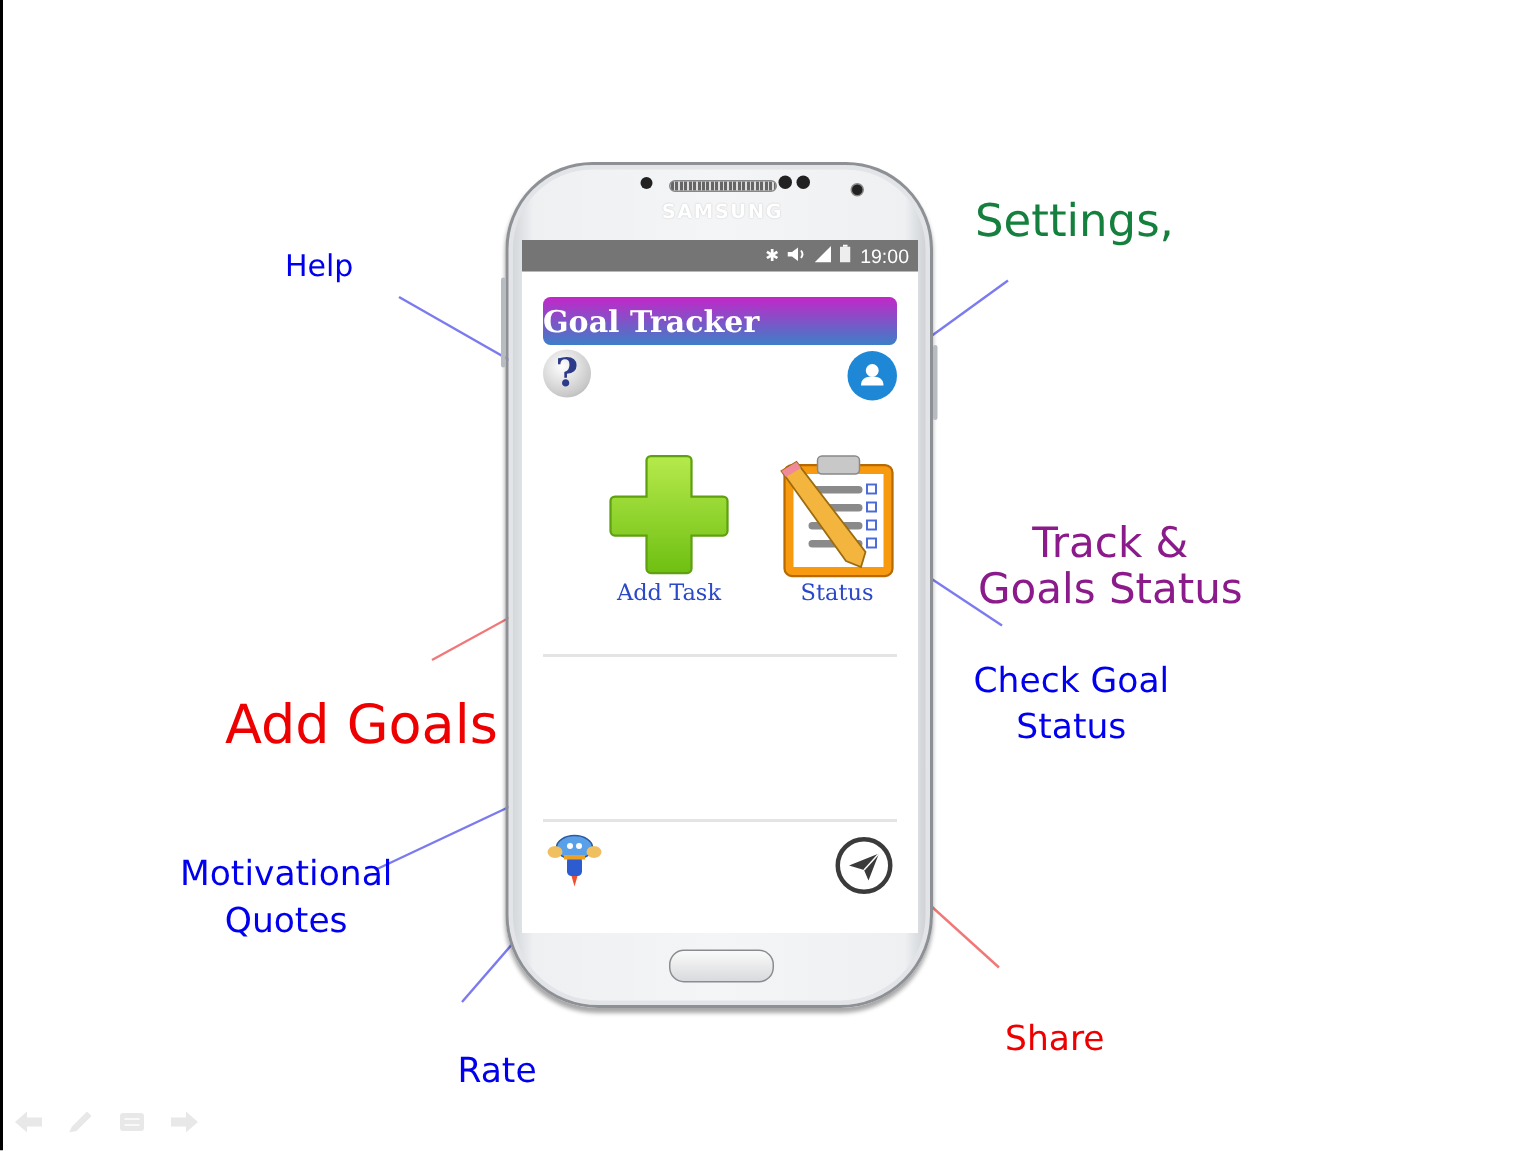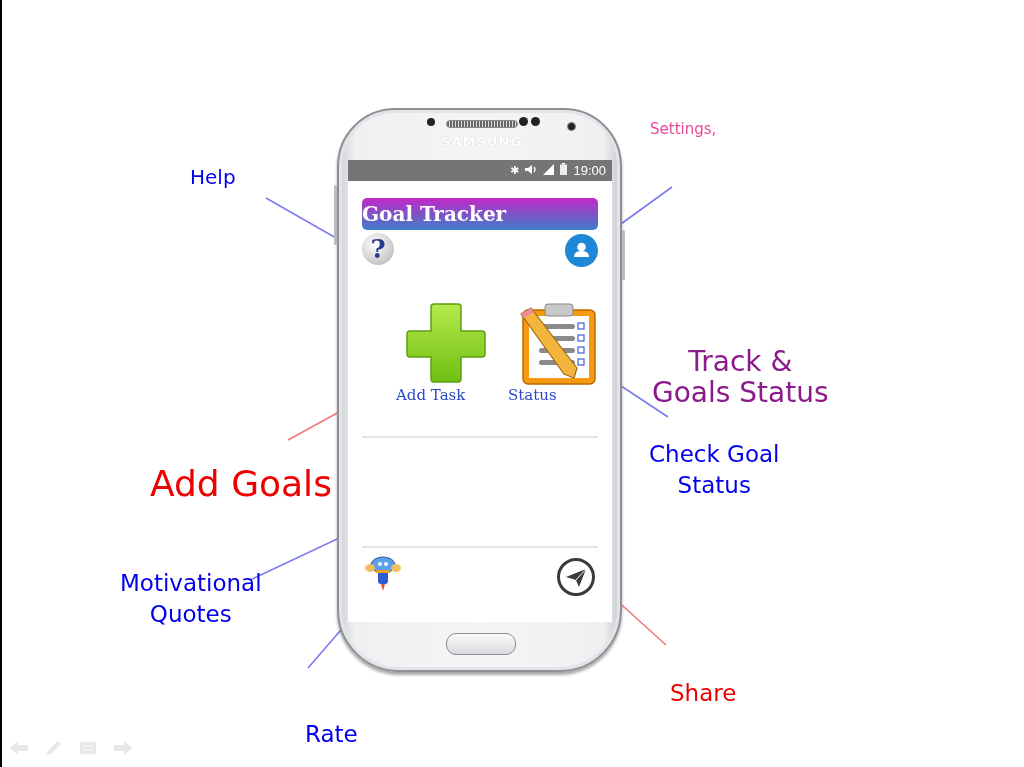--- a/index.html
+++ b/index.html
@@ -15,21 +15,21 @@
   .front-cam{position:absolute;border-radius:50%;background:#222;}
   .speaker{position:absolute;left:446px;top:120px;width:70px;height:6px;border-radius:4px;background:repeating-linear-gradient(90deg,#666 0 2px,#ddd 2px 3px);border:1px solid #888;}
   .brand{position:absolute;left:438px;top:134px;width:84px;text-align:right;font:bold 13px "DejaVu Sans",sans-serif;color:#fff;letter-spacing:1px;text-shadow:0 0 1px #bbb;}
   .home-btn{position:absolute;left:446px;top:633px;width:68px;height:20px;border-radius:10px;background:linear-gradient(#fafafa,#d8dadd);border:1px solid #8a8d90;}
   .screen{position:absolute;left:348px;top:160px;width:264px;height:462px;background:#fff;overflow:hidden;}
   .statusbar{position:absolute;left:0;top:0;width:264px;height:21px;background:#757575;color:#fff;font:13px "Liberation Sans",sans-serif;}
   .status-icons{position:absolute;right:6px;top:3px;display:flex;align-items:center;gap:6px;}
   .title-banner{position:absolute;left:14px;top:38px;width:236px;height:32px;border-radius:5px;background:linear-gradient(#c327c8,#3d7fc7);color:#fff;font:bold 20px "DejaVu Serif",serif;text-align:left;line-height:32px;}
   .help-btn{position:absolute;left:14px;top:73px;width:32px;height:32px;border-radius:50%;background:radial-gradient(circle at 40% 35%,#fff,#c8c8c8 70%,#9a9a9a);display:flex;align-items:center;justify-content:center;font:bold 26px "DejaVu Serif",serif;color:#2c3a8a;}
   .profile-btn{position:absolute;left:217px;top:74px;width:33px;height:33px;border-radius:50%;background:#1e88d6;}
-  .tile{position:absolute;text-align:left;}
+  .tile{position:absolute;text-align:center;}
   .tile-label{font:15px "DejaVu Serif",serif;color:#2a48c8;}
   .divider{position:absolute;left:14px;width:236px;height:2px;background:#e4e4e4;}
   .oval{position:absolute;left:32px;top:290px;width:184px;height:78px;border-radius:50%;background:linear-gradient(#f4f4f4,#9ea1a4 55%,#e0e0e0);}
   .oval-inner{position:absolute;left:17px;top:8px;width:150px;height:58px;border-radius:50%;background:radial-gradient(ellipse at 50% 85%,#ff66ff,#e033e6 60%,#c61fcc);color:#fff;font:bold 13px "Liberation Sans",sans-serif;line-height:58px;text-align:center;}
   .share-btn{position:absolute;left:209px;top:398px;width:38px;height:38px;border-radius:50%;border:3px solid #3b3b3b;box-sizing:border-box;background:#fff;}
   .rate-btn{position:absolute;left:13px;top:394px;width:44px;height:40px;}
   .slide-nav{position:absolute;left:10px;top:740px;display:flex;gap:14px;}
   .slide-nav span{width:20px;height:14px;display:inline-block;}
 </style>
 </head>
@@ -50,37 +50,37 @@
     <line x1="250" y1="580" x2="403" y2="508" stroke="#7b7bef"></line>
     <circle cx="403" cy="508" r="2" stroke="#7b7bef"></circle>
     <line x1="308" y1="668" x2="379" y2="586" stroke="#7b7bef"></line>
     <circle cx="379" cy="586" r="2" stroke="#7b7bef"></circle>
     <line x1="666" y1="645" x2="603" y2="588" stroke="#f07878"></line>
     <circle cx="603" cy="588" r="2" stroke="#f07878"></circle>
   </g>
 </svg>
 
 <div class="callout" style="left:190px;top:162px;font-size:20px;color:#0000ee;">Help</div>
-<div class="callout" style="left:650px;top:114px;font-size:15px;color:#ec4899;">
+<div class="callout" style="left:650px;top:132px;font-size:30px;color:#15803d;">
   <div>Settings,</div>
 </div>
 <div class="callout" style="left:652px;top:346px;font-size:28px;color:#8b1a8b;">
   <div>Track &amp;</div>
   <div>Goals Status</div>
 </div>
 <div class="callout" style="left:649px;top:439px;font-size:23px;color:#0000ee;">
   <div>Check Goal</div>
   <div>Status</div>
 </div>
 <div class="callout" style="left:150px;top:462px;font-size:36px;line-height:44px;color:#ee0000;">Add Goals</div>
 <div class="callout" style="left:120px;top:568px;font-size:23px;color:#0000ee;">
   <div>Motivational</div>
   <div>Quotes</div>
 </div>
-<div class="callout" style="left:305px;top:699px;font-size:23px;color:#0000ee;margin-top:20px;">Rate</div>
+<div class="callout" style="left:305px;top:699px;font-size:23px;color:#0000ee;">Rate</div>
 <div class="callout" style="left:670px;top:678px;font-size:23px;color:#ee0000;">Share</div>
 
 <div class="phone"></div>
 <div class="side-btn" style="left:334px;top:185px;width:3px;height:60px;"></div>
 <div class="side-btn" style="left:622px;top:230px;width:3px;height:50px;"></div>
 <div class="front-cam" style="left:427px;top:118px;width:8px;height:8px;"></div>
 <div class="speaker"></div>
 <div class="front-cam" style="left:519px;top:117px;width:9px;height:9px;"></div>
 <div class="front-cam" style="left:531px;top:117px;width:9px;height:9px;"></div>
 <div class="front-cam" style="left:567px;top:122px;width:7px;height:7px;border:1px solid #888;"></div>

